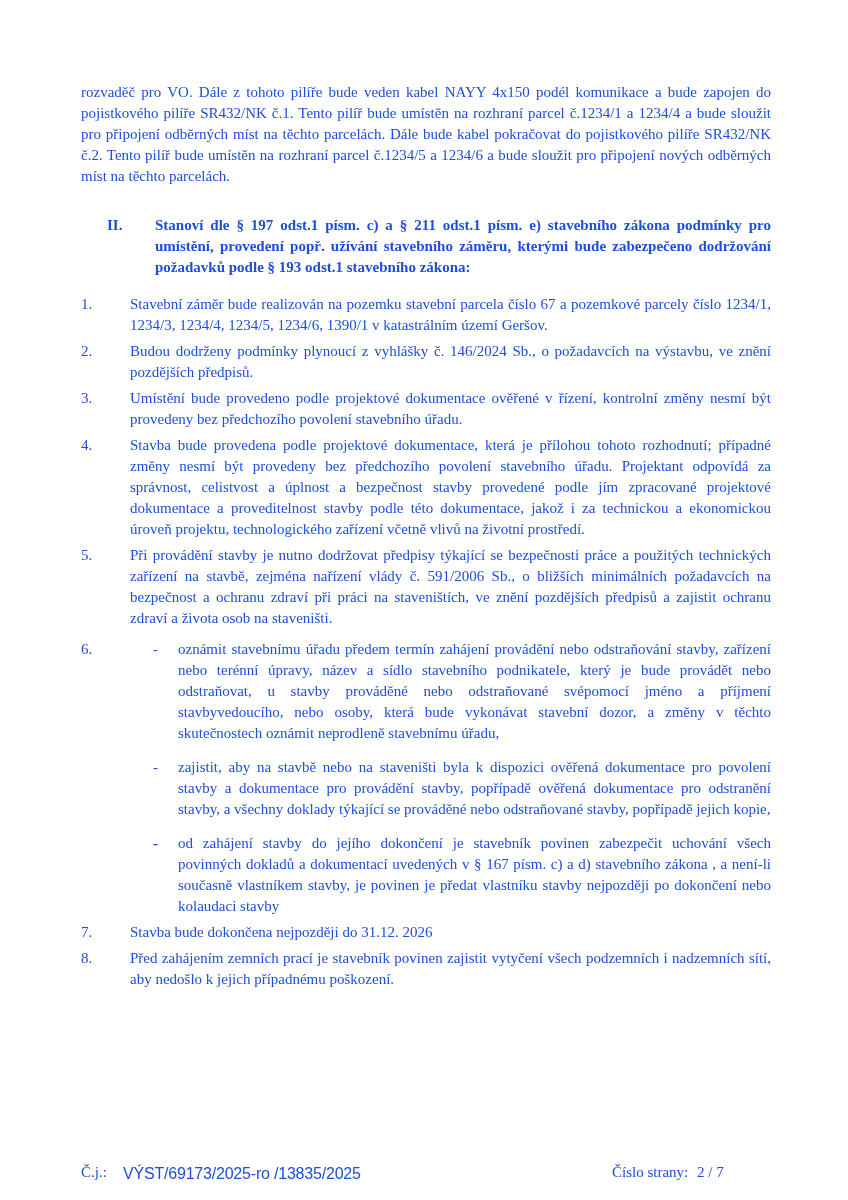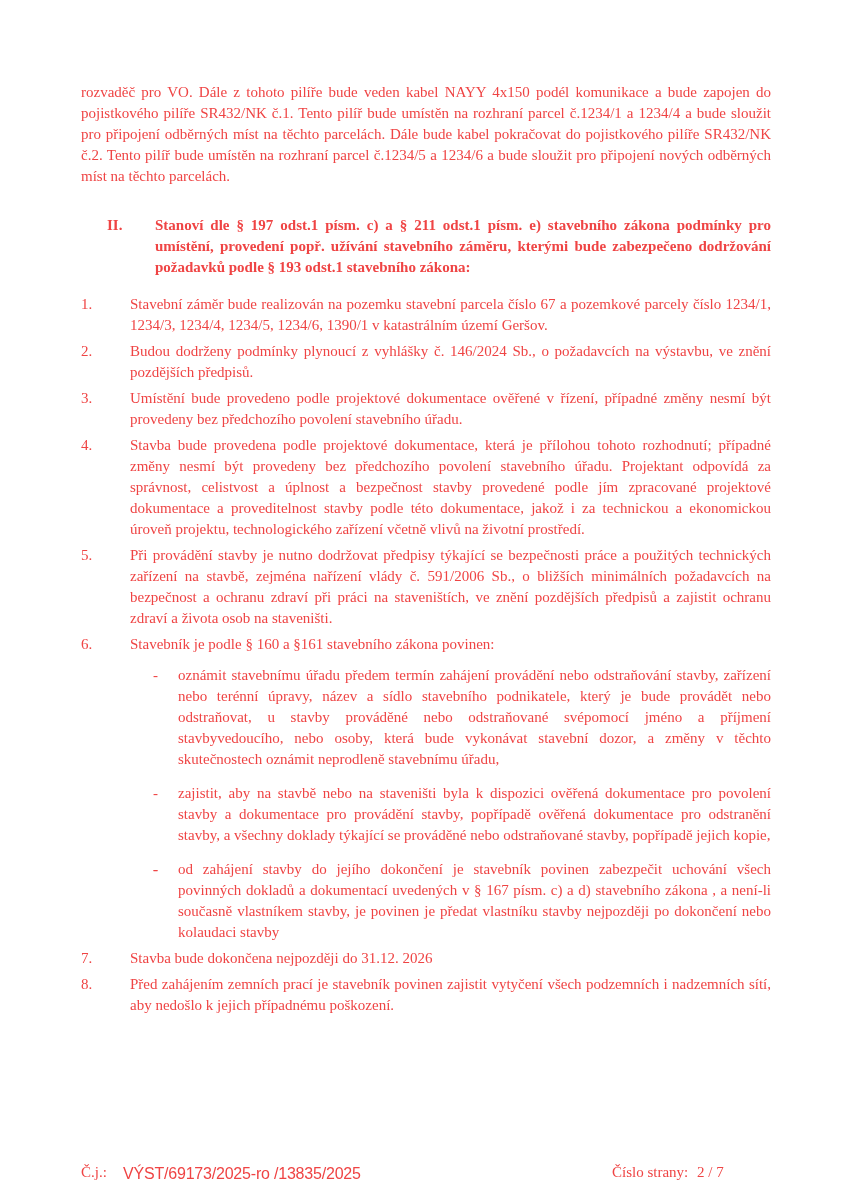--- a/index.html
+++ b/index.html
@@ -1,21 +1,21 @@
 <!DOCTYPE html>
 <html lang="cs"><head>
 <meta charset="utf-8">
 <style>
   html, body { margin: 0; padding: 0; background: #ffffff; }
   .page {
     position: relative;
     width: 848px;
     height: 1200px;
     background: #ffffff;
-    color: #ef4444;
+    color: #1d4ed8;
     font-family: "Liberation Serif", "DejaVu Serif", serif;
     overflow: hidden;
   }
   .content {
     position: absolute;
     left: 81px;
     top: 82px;
     width: 690px;
     font-size: 15px;
     line-height: 21px;
@@ -70,36 +70,35 @@
       <p class="cond-text">Stavební záměr bude realizován na pozemku stavební parcela číslo 67 a pozemkové parcely číslo 1234/1, 1234/3, 1234/4, 1234/5, 1234/6, 1390/1 v katastrálním území Geršov.</p>
     </div>
 
     <div class="cond">
       <span class="cond-num">2.</span>
       <p class="cond-text">Budou dodrženy podmínky plynoucí z vyhlášky č. 146/2024 Sb., o požadavcích na výstavbu, ve znění pozdějších předpisů.</p>
     </div>
 
     <div class="cond">
       <span class="cond-num">3.</span>
-      <p class="cond-text">Umístění bude provedeno podle projektové dokumentace ověřené v řízení, případné změny nesmí být provedeny bez předchozího povolení stavebního úřadu.</p>
+      <p class="cond-text">Umístění bude provedeno podle projektové dokumentace ověřené v řízení, kontrolní změny nesmí být provedeny bez předchozího povolení stavebního úřadu.</p>
     </div>
 
     <div class="cond">
       <span class="cond-num">4.</span>
       <p class="cond-text">Stavba bude provedena podle projektové dokumentace, která je přílohou tohoto rozhodnutí; případné změny nesmí být provedeny bez předchozího povolení stavebního úřadu. Projektant odpovídá za správnost, celistvost a úplnost a bezpečnost stavby provedené podle jím zpracované projektové dokumentace a proveditelnost stavby podle této dokumentace, jakož i za technickou a ekonomickou úroveň projektu, technologického zařízení včetně vlivů na životní prostředí.</p>
     </div>
 
     <div class="cond">
       <span class="cond-num">5.</span>
       <p class="cond-text">Při provádění stavby je nutno dodržovat předpisy týkající se bezpečnosti práce a použitých technických zařízení na stavbě, zejména nařízení vlády č. 591/2006 Sb., o bližších minimálních požadavcích na bezpečnost a ochranu zdraví při práci na staveništích, ve znění pozdějších předpisů a zajistit ochranu zdraví a života osob na staveništi.</p>
     </div>
 
     <div class="cond">
       <span class="cond-num">6.</span>
-      <p class="cond-text">Stavebník je podle § 160 a §161 stavebního zákona povinen:</p>
       <div class="bullets">
         <div class="bullet">
           <span class="bullet-dash">-</span>
           <p class="bullet-text">oznámit stavebnímu úřadu předem termín zahájení provádění nebo odstraňování stavby, zařízení nebo terénní úpravy, název a sídlo stavebního podnikatele, který je bude provádět nebo odstraňovat, u stavby prováděné nebo odstraňované svépomocí jméno a příjmení stavbyvedoucího, nebo osoby, která bude vykonávat stavební dozor, a změny v těchto skutečnostech oznámit neprodleně stavebnímu úřadu,</p>
         </div>
         <div class="bullet">
           <span class="bullet-dash">-</span>
           <p class="bullet-text">zajistit, aby na stavbě nebo na staveništi byla k dispozici ověřená dokumentace pro povolení stavby a dokumentace pro provádění stavby, popřípadě ověřená dokumentace pro odstranění stavby, a všechny doklady týkající se prováděné nebo odstraňované stavby, popřípadě jejich kopie,</p>
         </div>
         <div class="bullet">

